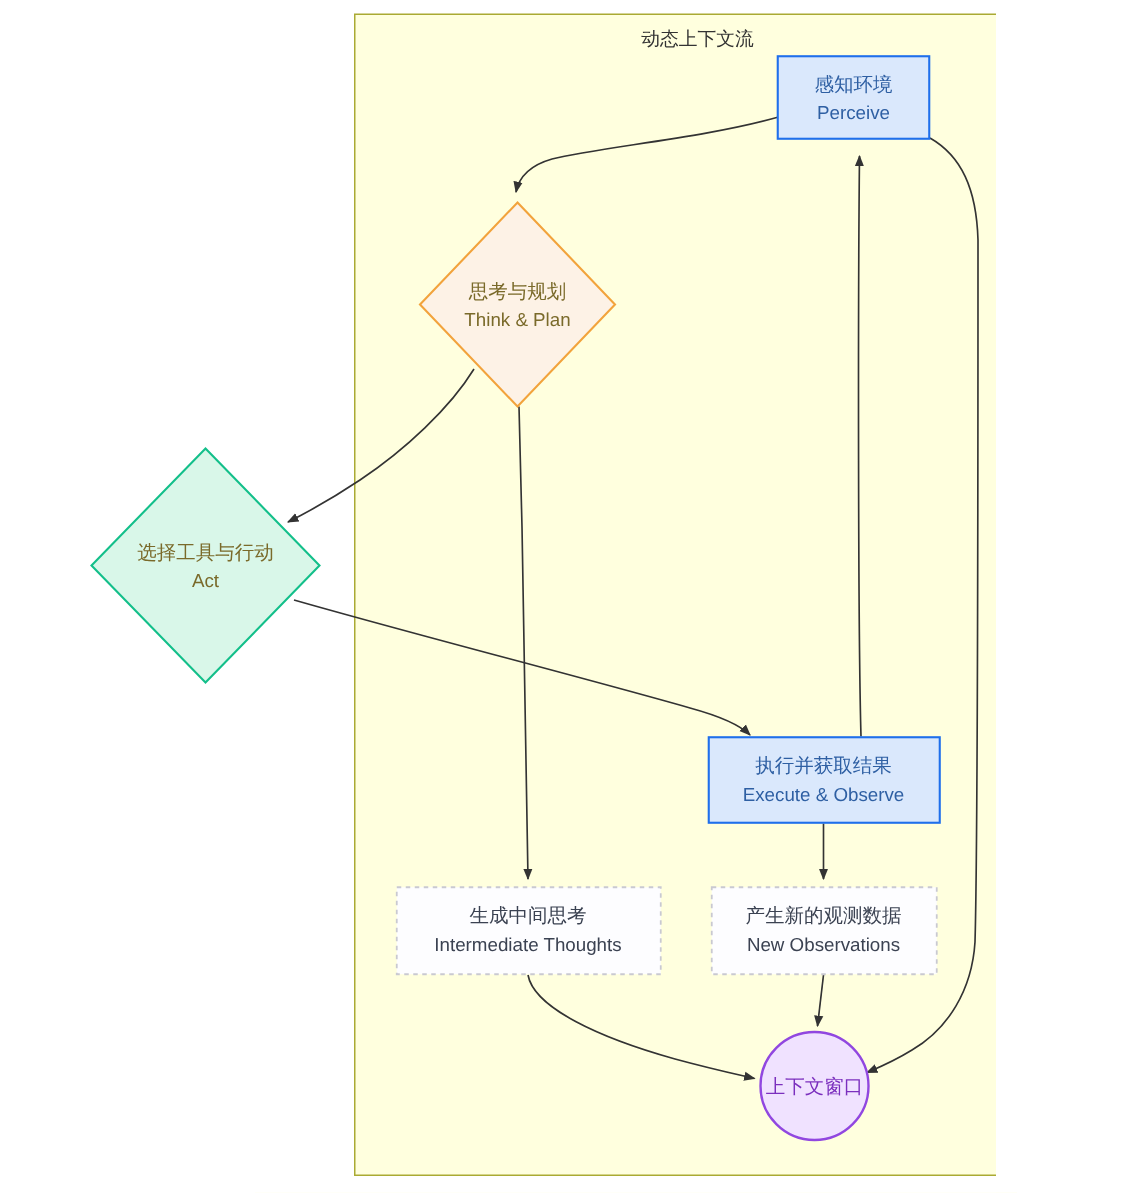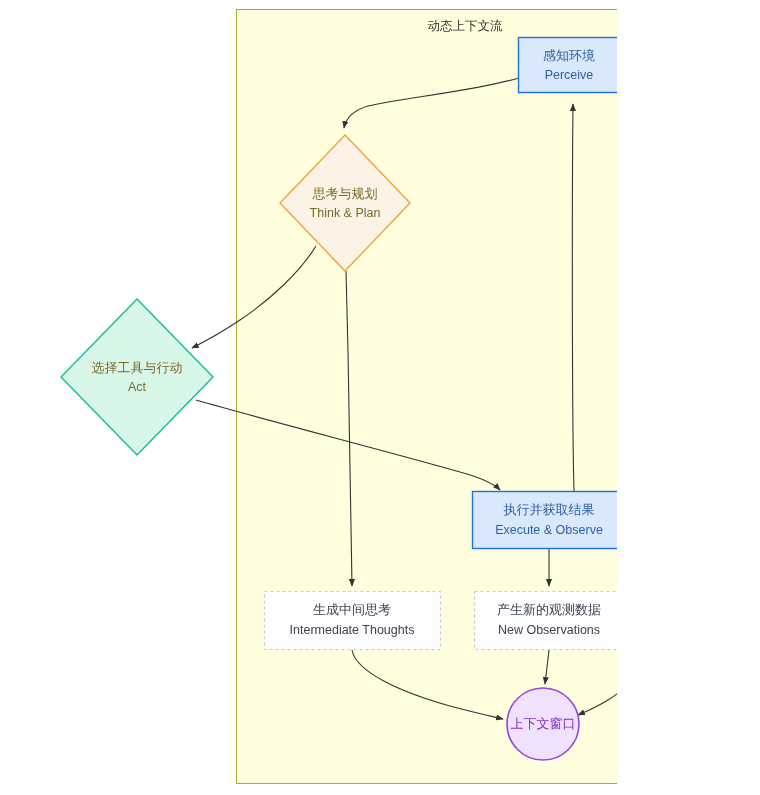--- a/index.html
+++ b/index.html
@@ -2,21 +2,21 @@
 <html><head>
 <meta charset="utf-8">
 <style>
   html, body {
     margin: 0;
     padding: 0;
     background: #ffffff;
   }
   #canvas {
     position: relative;
-    width: 617px;
+    width: 664px;
     height: 795px;
     background: #ffffff;
     font-family: "Liberation Sans", sans-serif;
     overflow: hidden;
   }
   svg#flow {
     position: absolute;
     left: 0;
     top: 0;
     width: 760px;

